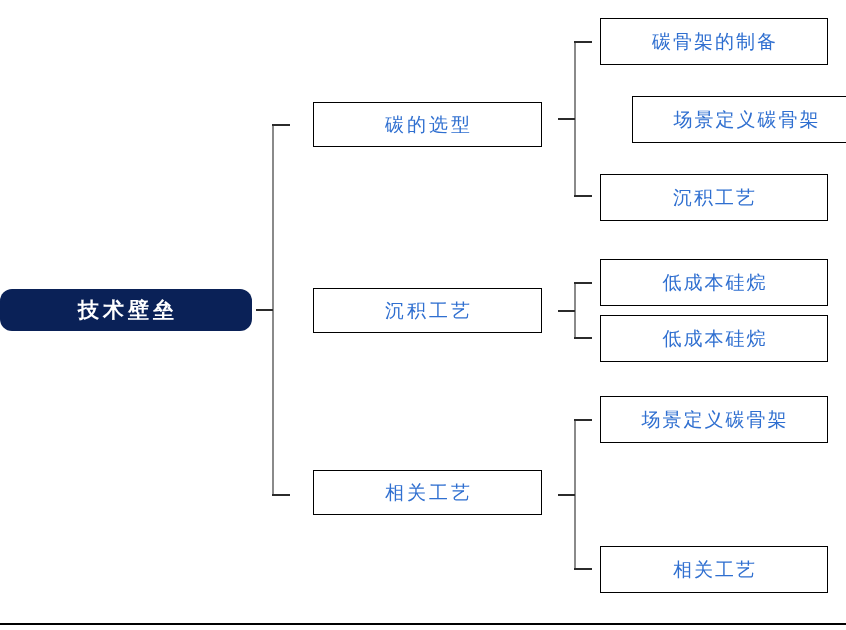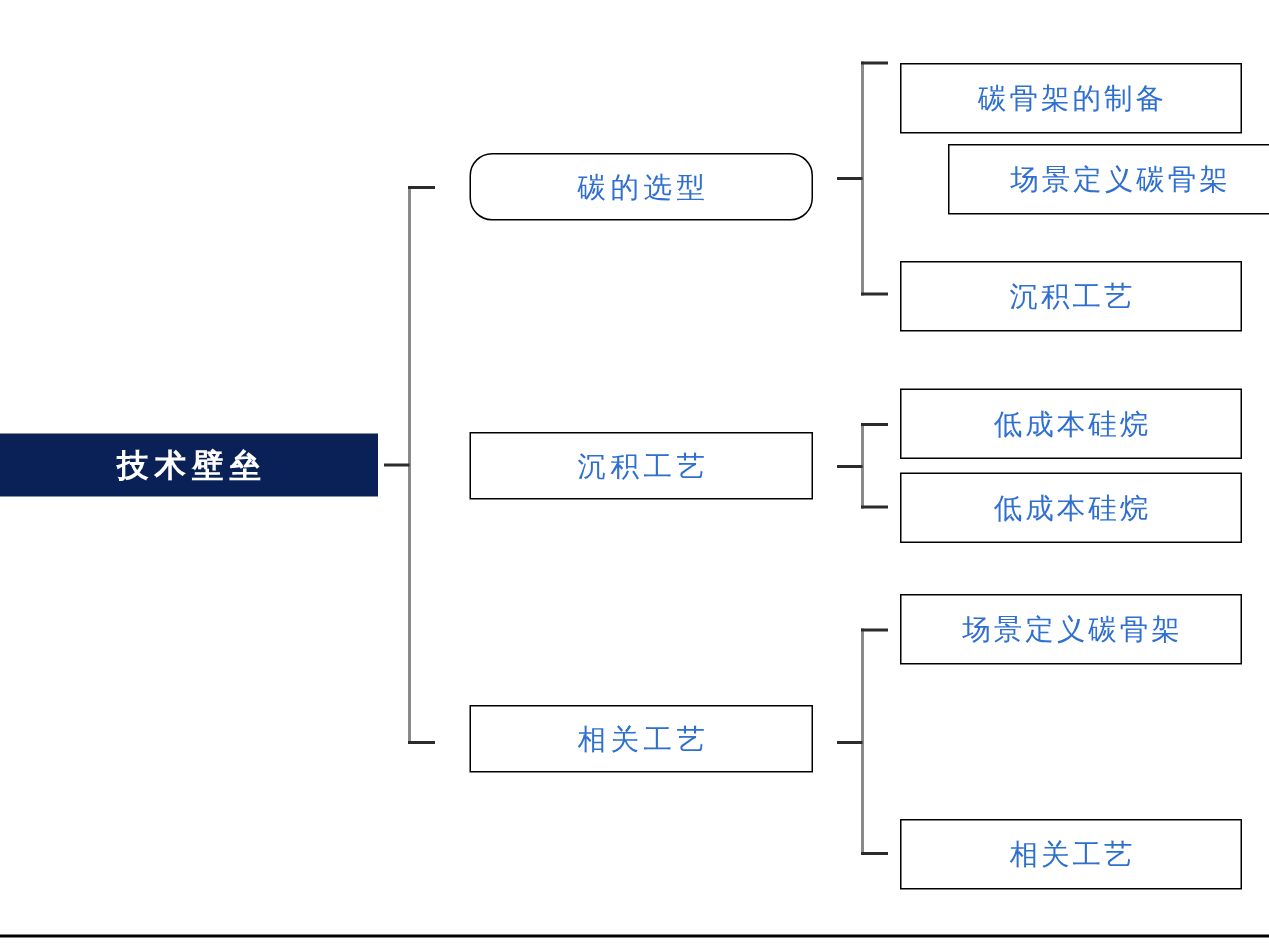--- a/index.html
+++ b/index.html
@@ -29,61 +29,62 @@
     background: #0a2157;
     color: #ffffff;
     display: flex;
     align-items: center;
     justify-content: center;
     font-size: 21px;
     font-weight: bold;
     letter-spacing: 4px;
     text-indent: 4px;
     box-sizing: border-box;
+    border-radius: 12px;
   }
 
   
   .node2 {
     position: absolute;
     left: 313px;
     width: 229px;
     height: 45px;
     border: 1.6px solid #000000;
     background: #ffffff;
     color: #2f6fd0;
     display: flex;
     align-items: center;
     justify-content: center;
     font-size: 19px;
     letter-spacing: 3px;
     text-indent: 3px;
     box-sizing: border-box;
   }
-  .n2-a { top: 102px; border-radius: 15px; }
+  .n2-a { top: 102px; }
   .n2-b { top: 288px; }
   .n2-c { top: 470px; }
 
   
   .node3 {
     position: absolute;
     left: 600px;
     width: 228px;
     height: 47px;
     border: 1.6px solid #000000;
     background: #ffffff;
     color: #2f6fd0;
     display: flex;
     align-items: center;
     justify-content: center;
     font-size: 19px;
     letter-spacing: 2px;
     text-indent: 2px;
     box-sizing: border-box;
   }
-  .n3-1 { top: 18px; margin-top: 24px; }
+  .n3-1 { top: 18px; }
   .n3-2 { top: 96px; margin-left: 32px; }
   .n3-3 { top: 174px; }
   .n3-4 { top: 259px; }
   .n3-5 { top: 315px; }
   .n3-6 { top: 396px; }
   .n3-7 { top: 468px; }
   .n3-8 { top: 546px; }
 
   
   .bracket {

